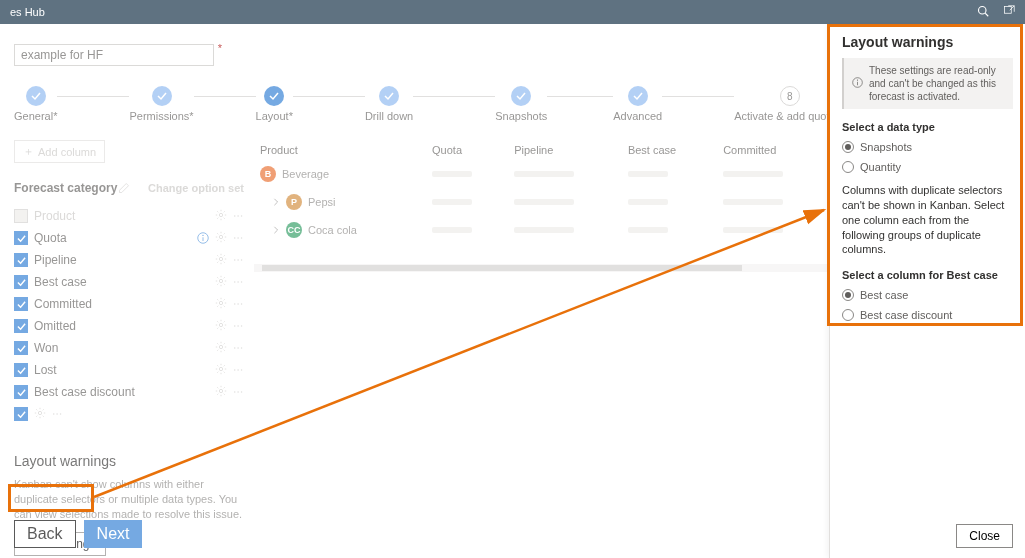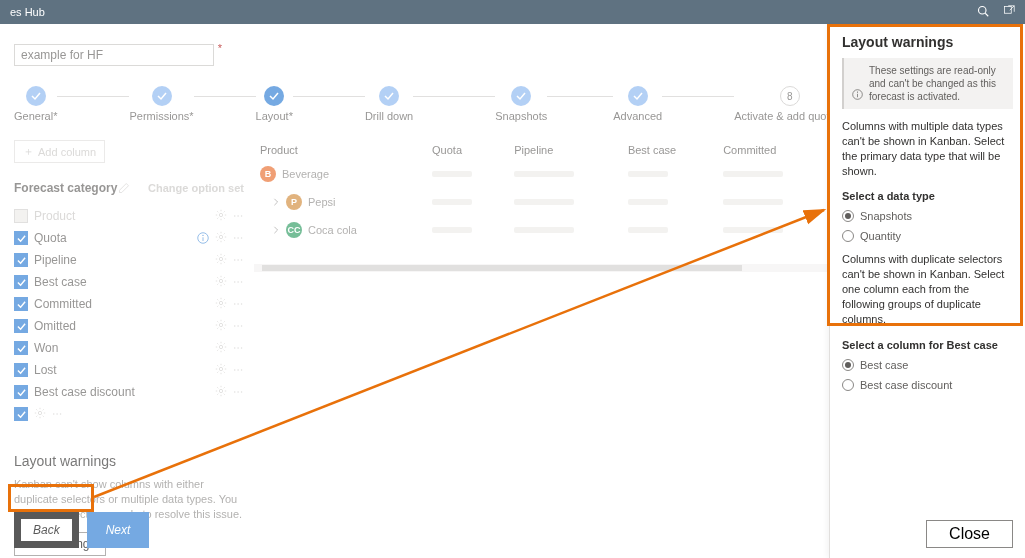--- a/index.html
+++ b/index.html
@@ -64,33 +64,33 @@
   .ph.long{width:60px;}
   .bar-wrap { display:flex; align-items:center; gap:2px;}
   .bar { height:3px; width:50px; background:#e1dfdd; position:relative;}
   .bar .fill{position:absolute; left:0; top:0; bottom:0; background:#2b7cd3;}
   .bar .num{font-size:8px; color:#8a8886; position:absolute; right:-12px; top:-3px;}
   .scroll-track{ height:8px; background:#f3f2f1; margin-top:20px; position:relative;}
   .scroll-thumb{ position:absolute; left:8px; top:1px; height:6px; width:480px; background:#d2d0ce;}
 
   
   .footer-left { position:absolute; left:14px; bottom:10px; display:flex; gap:8px;}
-  .btn { font-size:12px; padding:4px 12px; border:7px solid #000000; background:#fff;font-style:italic; }
+  .btn { font-size:16px; padding:4px 12px; border:1px solid #000000; background:#fff; }
   .btn.primary { background:#2b7cd3; color:#fff; border-color:#2b7cd3;}
 
   
   .side-panel { position:absolute; right:0; top:24px; width:196px; bottom:0; background:#fff; border-left:1px solid #e1dfdd; padding:10px 12px; z-index:20; box-shadow:-2px 0 6px rgba(0,0,0,0.05);}
   .side-title { font-size:14px; font-weight:600; margin-bottom:8px;}
-  .info-box { background:#f3f2f1; border-left:2px solid #d2d0ce; padding:6px 8px; font-size:10px; color:#605e5c; display:flex; gap:6px; align-items:flex-end; line-height:1.3;}
+  .info-box { background:#f3f2f1; border-left:2px solid #d2d0ce; padding:6px 8px; font-size:10px; color:#605e5c; display:flex; gap:6px; align-items:center; line-height:1.3;}
   .side-p { font-size:11px; color:#323130; margin-top:10px; line-height:1.35;}
   .side-sub { font-size:11px; font-weight:600; margin-top:12px;}
   .radio-row { display:flex; align-items:center; gap:6px; font-size:11px; color:#605e5c; margin-top:8px;}
   .radio { width:12px; height:12px; border-radius:50%; border:1px solid #8a8886; display:flex; align-items:center; justify-content:center;}
   .radio .dot{ width:6px; height:6px; border-radius:50%; background:#605e5c;}
-  .close-btn { position:absolute; right:12px; bottom:10px; border:1px solid #8a8886; background:#fff; padding:4px 22px; font-size:16px;}
+  .close-btn { position:absolute; right:12px; bottom:10px; border:1px solid #8a8886; background:#fff; padding:4px 12px; font-size:12px;}
 
   
   .hl { position:absolute; border:3px solid #e8710a; z-index:30; pointer-events:none;}
   .hl.viewset { left:8px; top:484px; width:86px; height:28px;}
   .hl.sidebox { left:827px; top:24px; width:196px; height:302px;}
   .arrow-svg { position:absolute; z-index:30; pointer-events:none;}
 
   svg.icon { width:12px; height:12px; }
 </style>
 </head>
@@ -465,21 +465,20 @@
 <div class="side-panel">
   <div class="side-title">Layout warnings</div>
   <div class="info-box">
     <span><svg width="11" height="11" viewBox="0 0 16 16">
           <circle cx="8" cy="8" r="7" stroke="#605e5c" fill="none"></circle>
           <line x1="8" y1="7" x2="8" y2="12" stroke="#605e5c"></line>
           <circle cx="8" cy="4.5" r="0.8" fill="#605e5c"></circle>
         </svg></span>
     <span>These settings are read-only and can't be changed as this forecast is activated.</span>
   </div>
-  <div class="side-p">Columns with multiple data types can't be shown in Kanban. Select the primary data type that will be shown.</div>
   <div class="side-sub">Select a data type</div>
   <div class="radio-row">
       <span class="radio">
         <span class="dot"></span>
       </span>
       <span>Snapshots</span>
     </div>
   <div class="radio-row">
       <span class="radio"></span>
       <span>Quantity</span>

